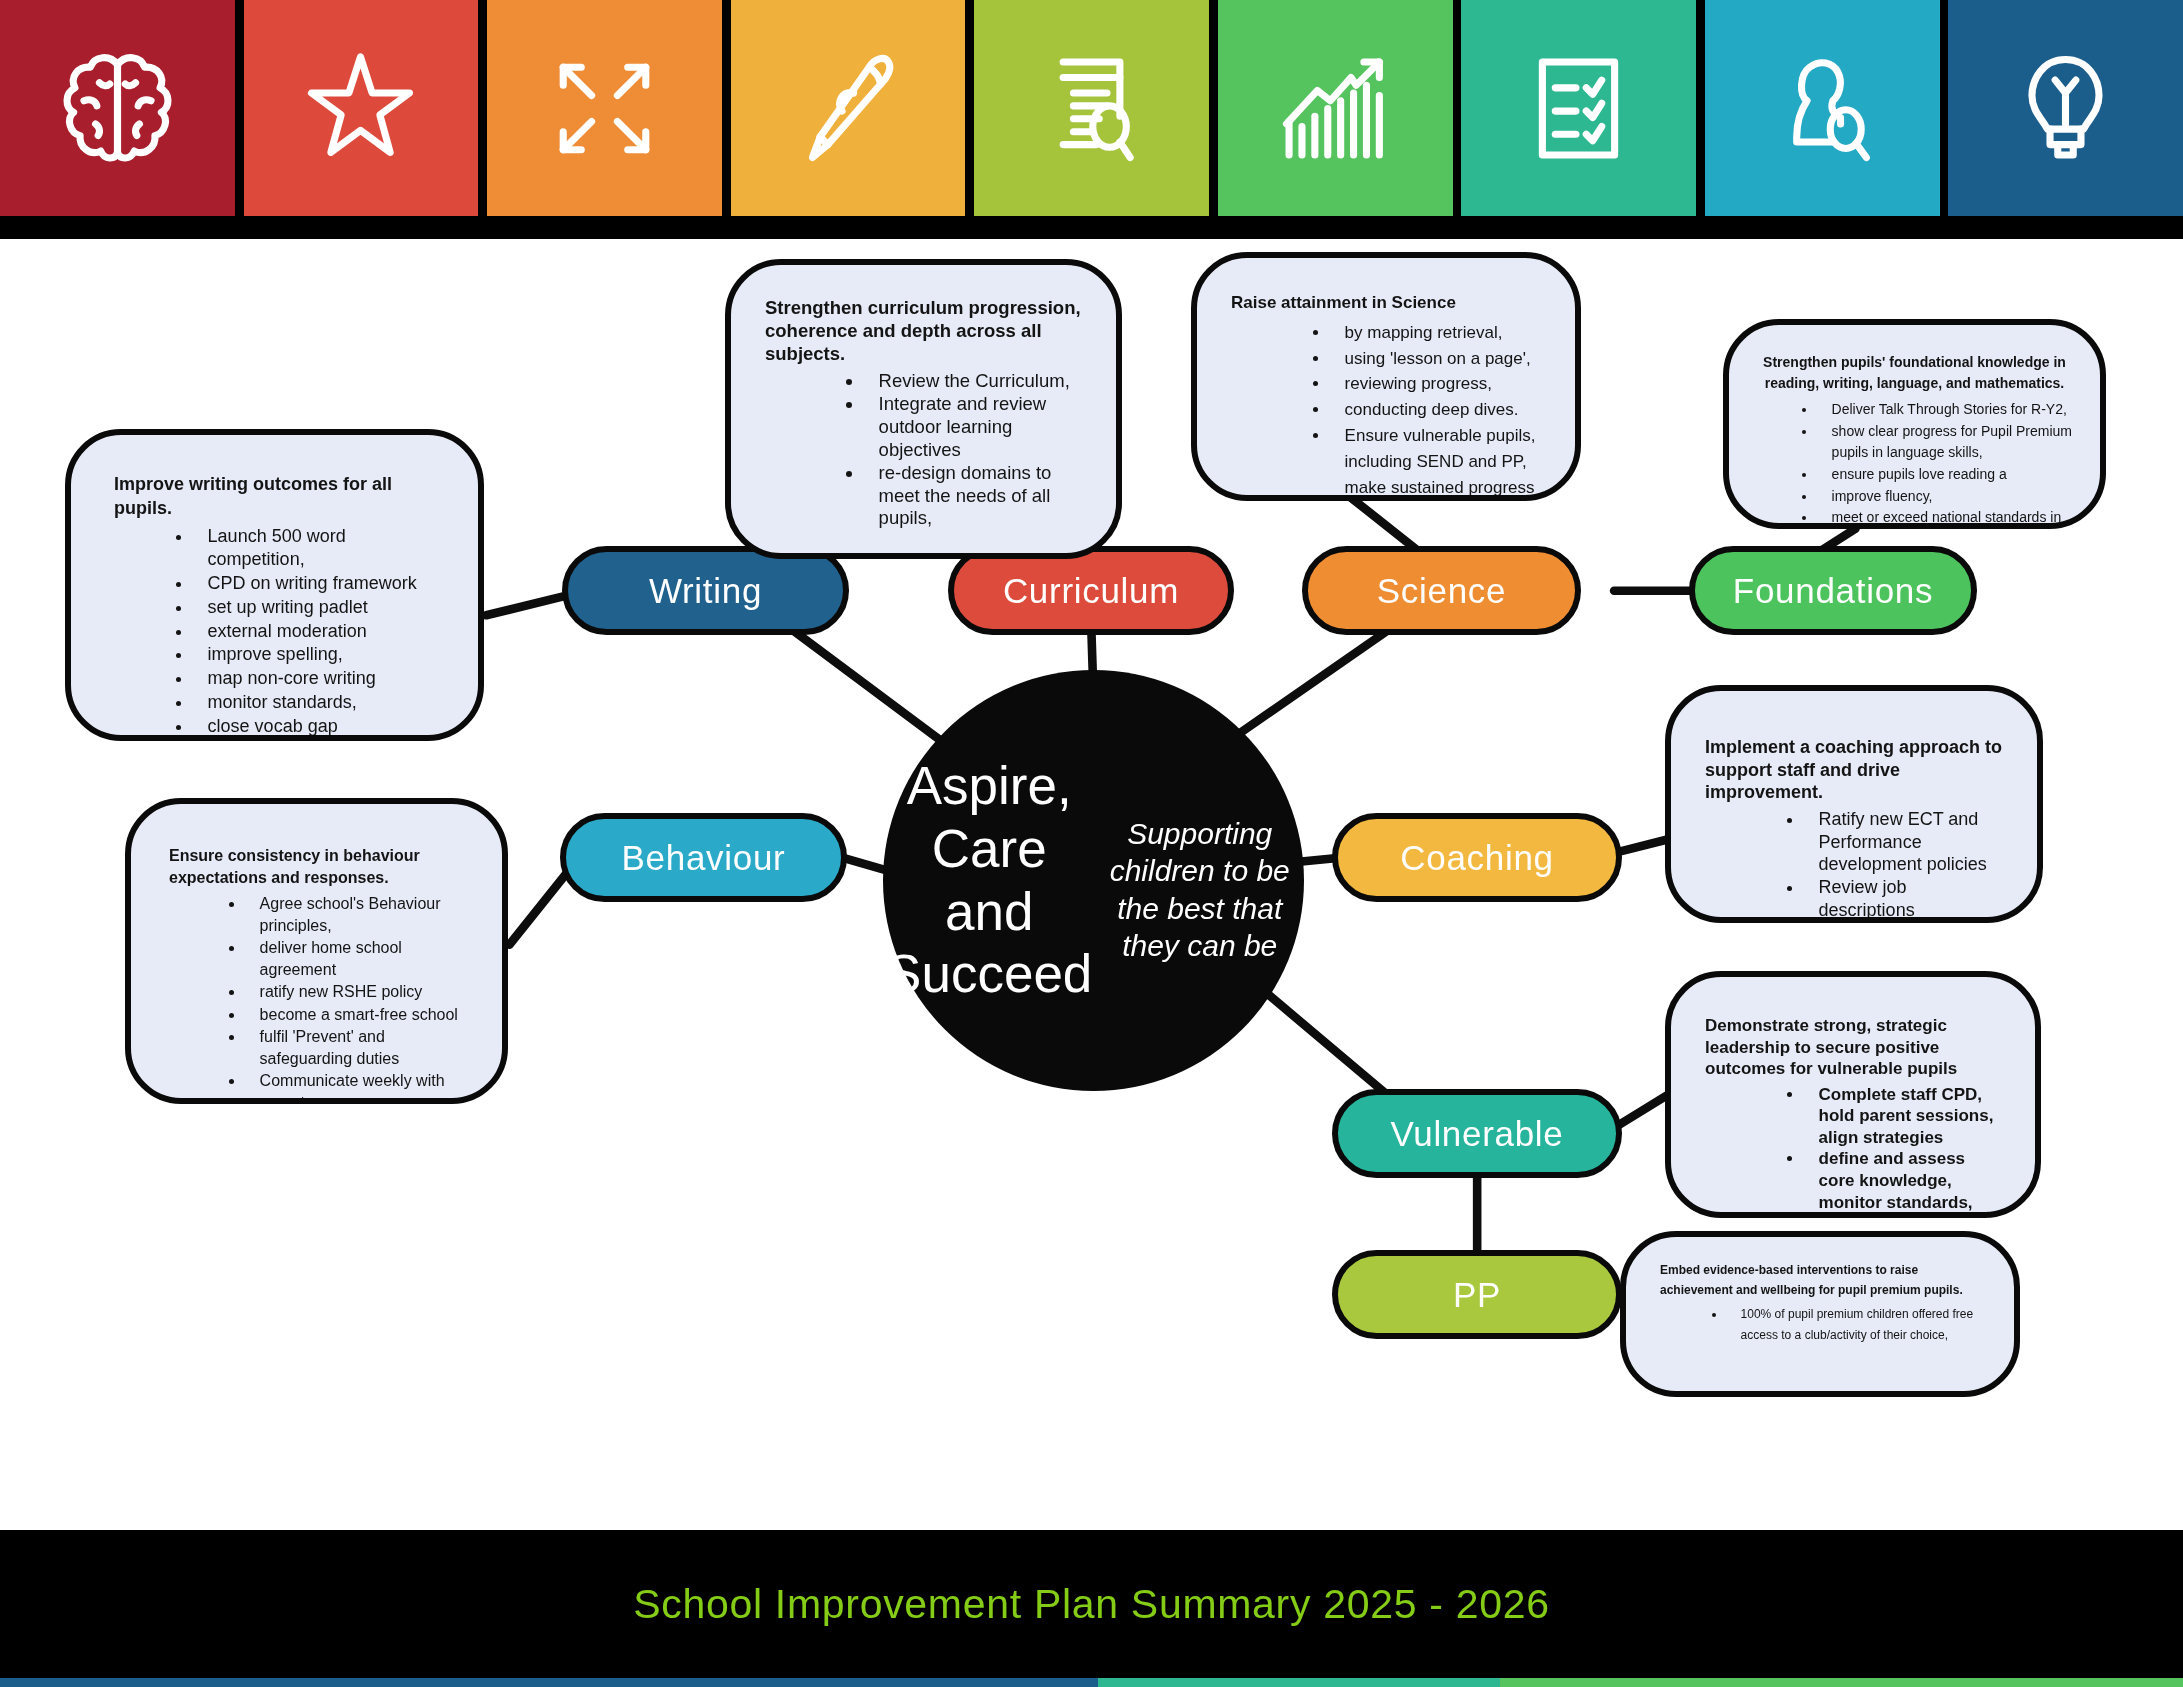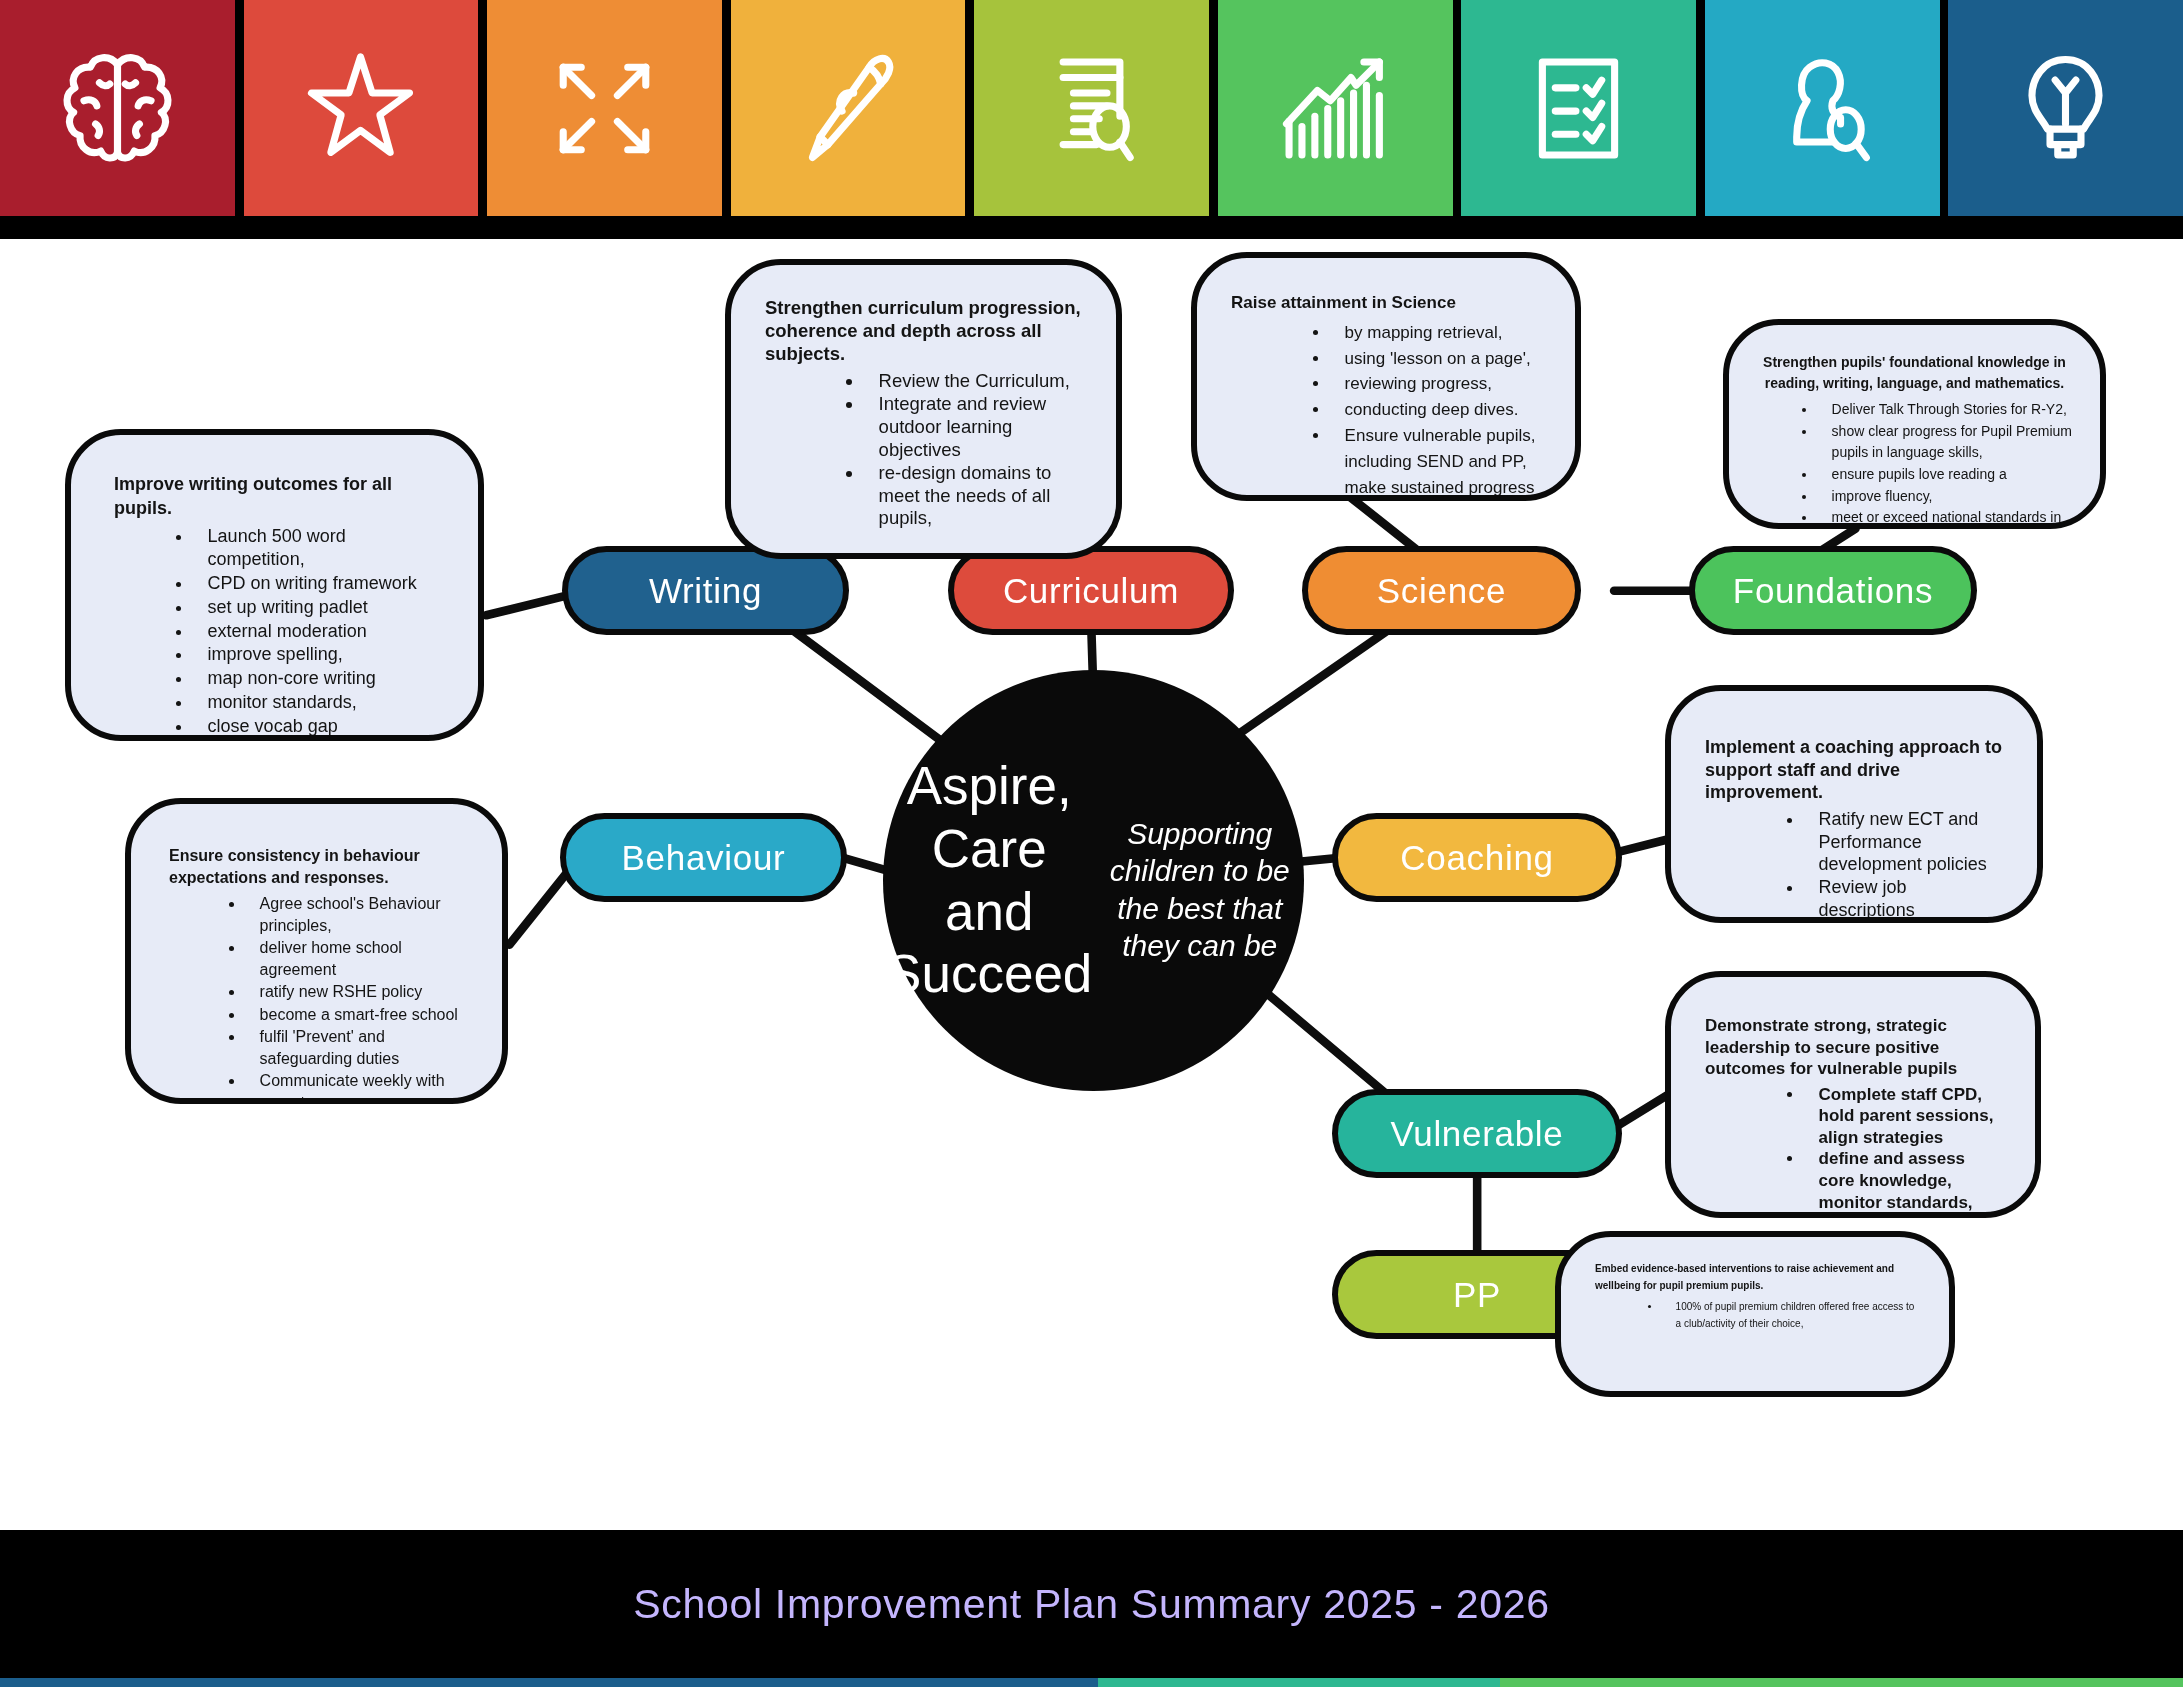--- a/index.html
+++ b/index.html
@@ -44,30 +44,30 @@
   .callout li{padding-left:14.6px;}
   #box-writing   {left:65px;  top:429px; width:419px;height:312px;padding:38px 43px;font-size:18px;line-height:1.32;}
   #box-curriculum{left:725px;top:259px; width:397px;height:300px;padding:32px 34px;font-size:18.5px;line-height:1.24;}
   #box-science   {left:1191px;top:252px; width:390px;height:249px;padding:32px 34px;font-size:17px;line-height:1.52;}
   #box-foundations{left:1723px;top:319px;width:383px;height:210px;padding:26.5px 25px;font-size:14px;line-height:1.55;}
   #box-foundations .box-title{text-align:center;}
   #box-behaviour {left:125px; top:798px;width:383px;height:306px;padding:41px 38px;font-size:16px;line-height:1.38;}
   #box-coaching  {left:1665px;top:685px;width:378px;height:238px;padding:45px 34px;font-size:18px;line-height:1.26;}
   #box-vulnerable{left:1665px;top:971px;width:376px;height:247px;padding:38px 34px;font-size:17px;line-height:1.27;}
   #box-vulnerable li{font-weight:bold;}
-  #box-pp        {left:1555px;top:1231px;width:400px;height:166px;padding:22.5px 34px;font-size:10px;line-height:1.7;}
+  #box-pp        {left:1620px;top:1231px;width:400px;height:166px;padding:22.5px 34px;font-size:12px;line-height:1.7;}
   #box-writing ul{padding-left:79px;}
   #box-foundations ul{padding-left:63px;}
   #box-behaviour ul{padding-left:76px;}
   #box-pp ul{padding-left:66px;}
 
   
   #footer-bar{position:absolute;left:0;top:1530px;width:2183px;height:148px;background:#000;
               display:flex;align-items:center;justify-content:center;}
-  #footer-bar .ftitle{color:#c4b5fd;font-size:41px;font-weight:400;letter-spacing:0.7px;}
+  #footer-bar .ftitle{color:#84cc16;font-size:41px;font-weight:400;letter-spacing:0.7px;}
   #footer-strip{position:absolute;left:0;top:1678px;width:2183px;height:9.3px;display:flex;}
   #footer-strip div{height:9.3px;}
 </style>
 </head>
 <body>
 
 <div id="canvas">
 
   <div id="header">
     <div class="cells">

